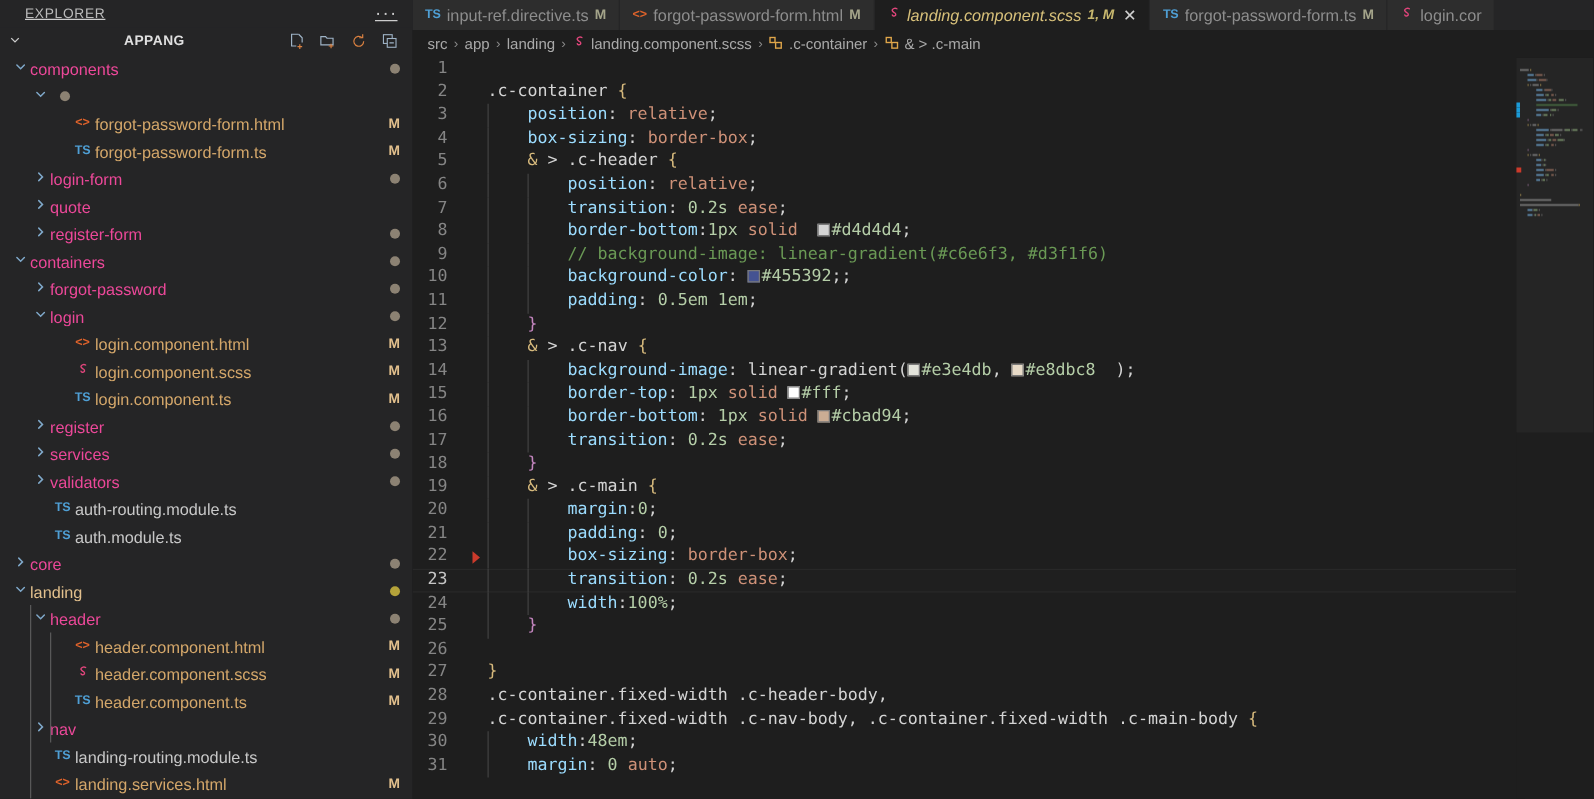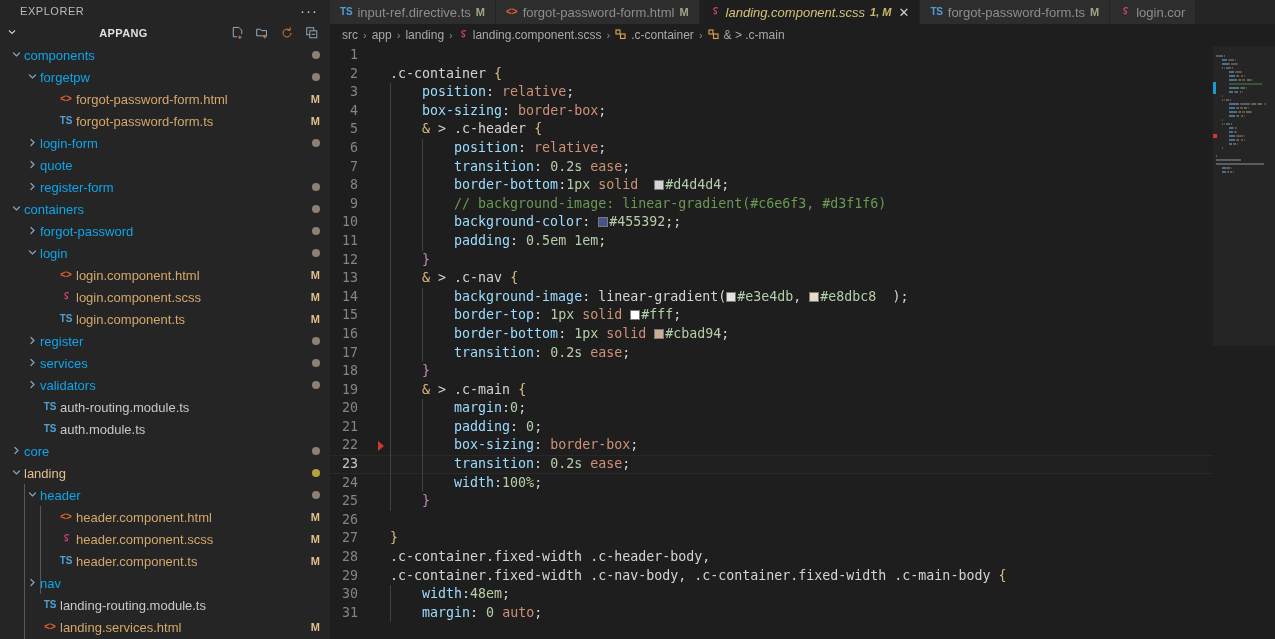--- a/index.html
+++ b/index.html
@@ -29,20 +29,21 @@
     flex-direction: column;
     flex: 0 0 330px;
     position: relative;
   }
   .sb-title-row {
     height: 22px;
     display: flex;
     align-items: center;
     padding: 0 12px 0 20px;
     justify-content: space-between;
+    text-decoration: underline;
   }
   .sb-title {
     font-size: 11px;
     letter-spacing: .55px;
     color: #bbbbbb;
     text-transform: uppercase;
   }
   .sb-dots {
     color: #cccccc;
     font-size: 15px;
@@ -127,21 +128,21 @@
   }
   .row .dot {
     width: 8px; height: 8px;
     border-radius: 50%;
     flex: 0 0 8px;
     margin-left: 8px;
   }
   .icon-ts { color: #4f9fd4; font-size: 9.5px; letter-spacing: -.2px; }
   .icon-html { color: #e0632b; font-size: 11px; }
 
-  .clr-folder { color: #0ea5e9; }
+  .clr-folder { color: #ec4899; }
   .clr-file { color: #c8c8c8; }
   .clr-mod { color: #d4a76a; }
   .clr-mod-strong { color: #e2c08d; }
   .clr-landing { color: #e2c08d; }
   .dot-gray { background: #8c8273; }
   .dot-yellow { background: #b5a33a; }
 
   .indent-guide {
     position: absolute;
     width: 1px;
@@ -414,21 +415,20 @@
           <span class="twisty"><svg width="11" height="11" viewBox="0 0 11 11">
               <path d="M2.5 4 L5.5 7 L8.5 4" stroke="#7fa8c9" stroke-width="1.2" fill="none" stroke-linecap="round"></path>
             </svg></span>
           <span class="label clr-folder">components</span>
           <span class="dot dot-gray"></span>
         </div>
         <div class="row" style="padding-left: 24px;">
           <span class="twisty"><svg width="11" height="11" viewBox="0 0 11 11">
               <path d="M2.5 4 L5.5 7 L8.5 4" stroke="#7fa8c9" stroke-width="1.2" fill="none" stroke-linecap="round"></path>
             </svg></span>
-          <span class="label clr-folder">forgetpw</span>
           <span class="dot dot-gray"></span>
         </div>
         <div class="row" style="padding-left: 40px;">
           <span class="twisty"></span>
           <span class="ficon icon-html">&lt;&gt;</span>
           <span class="label clr-mod">forgot-password-form.html</span>
           <span class="badge clr-mod-strong">M</span>
         </div>
         <div class="row" style="padding-left: 40px;">
           <span class="twisty"></span>

